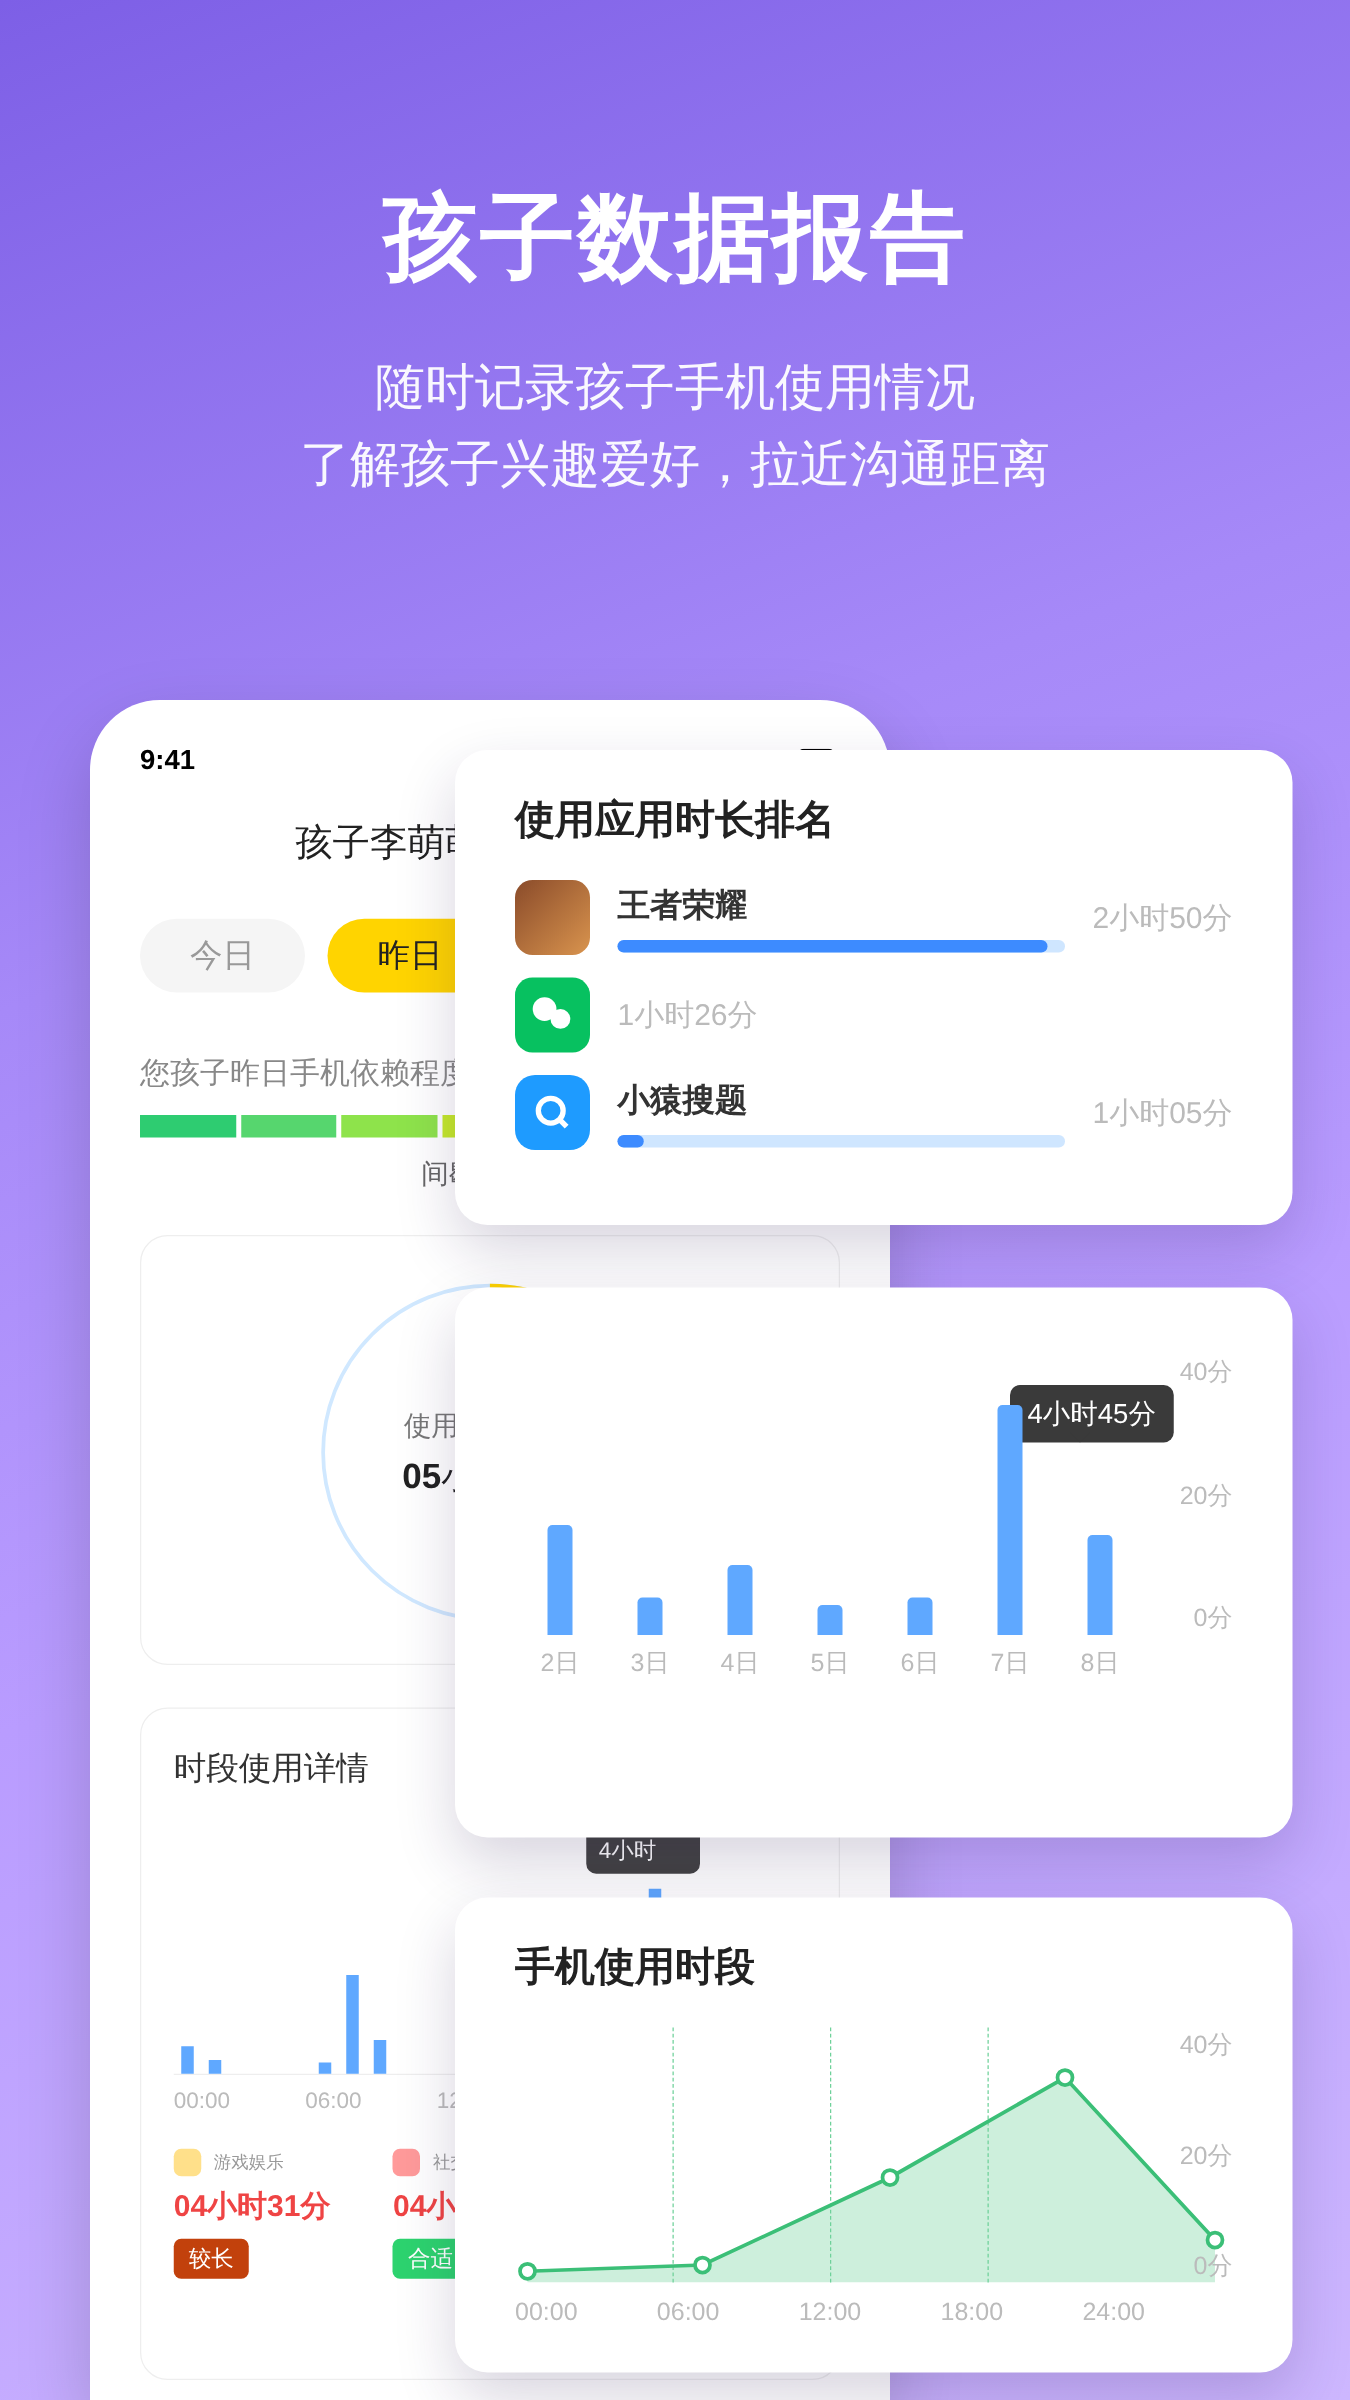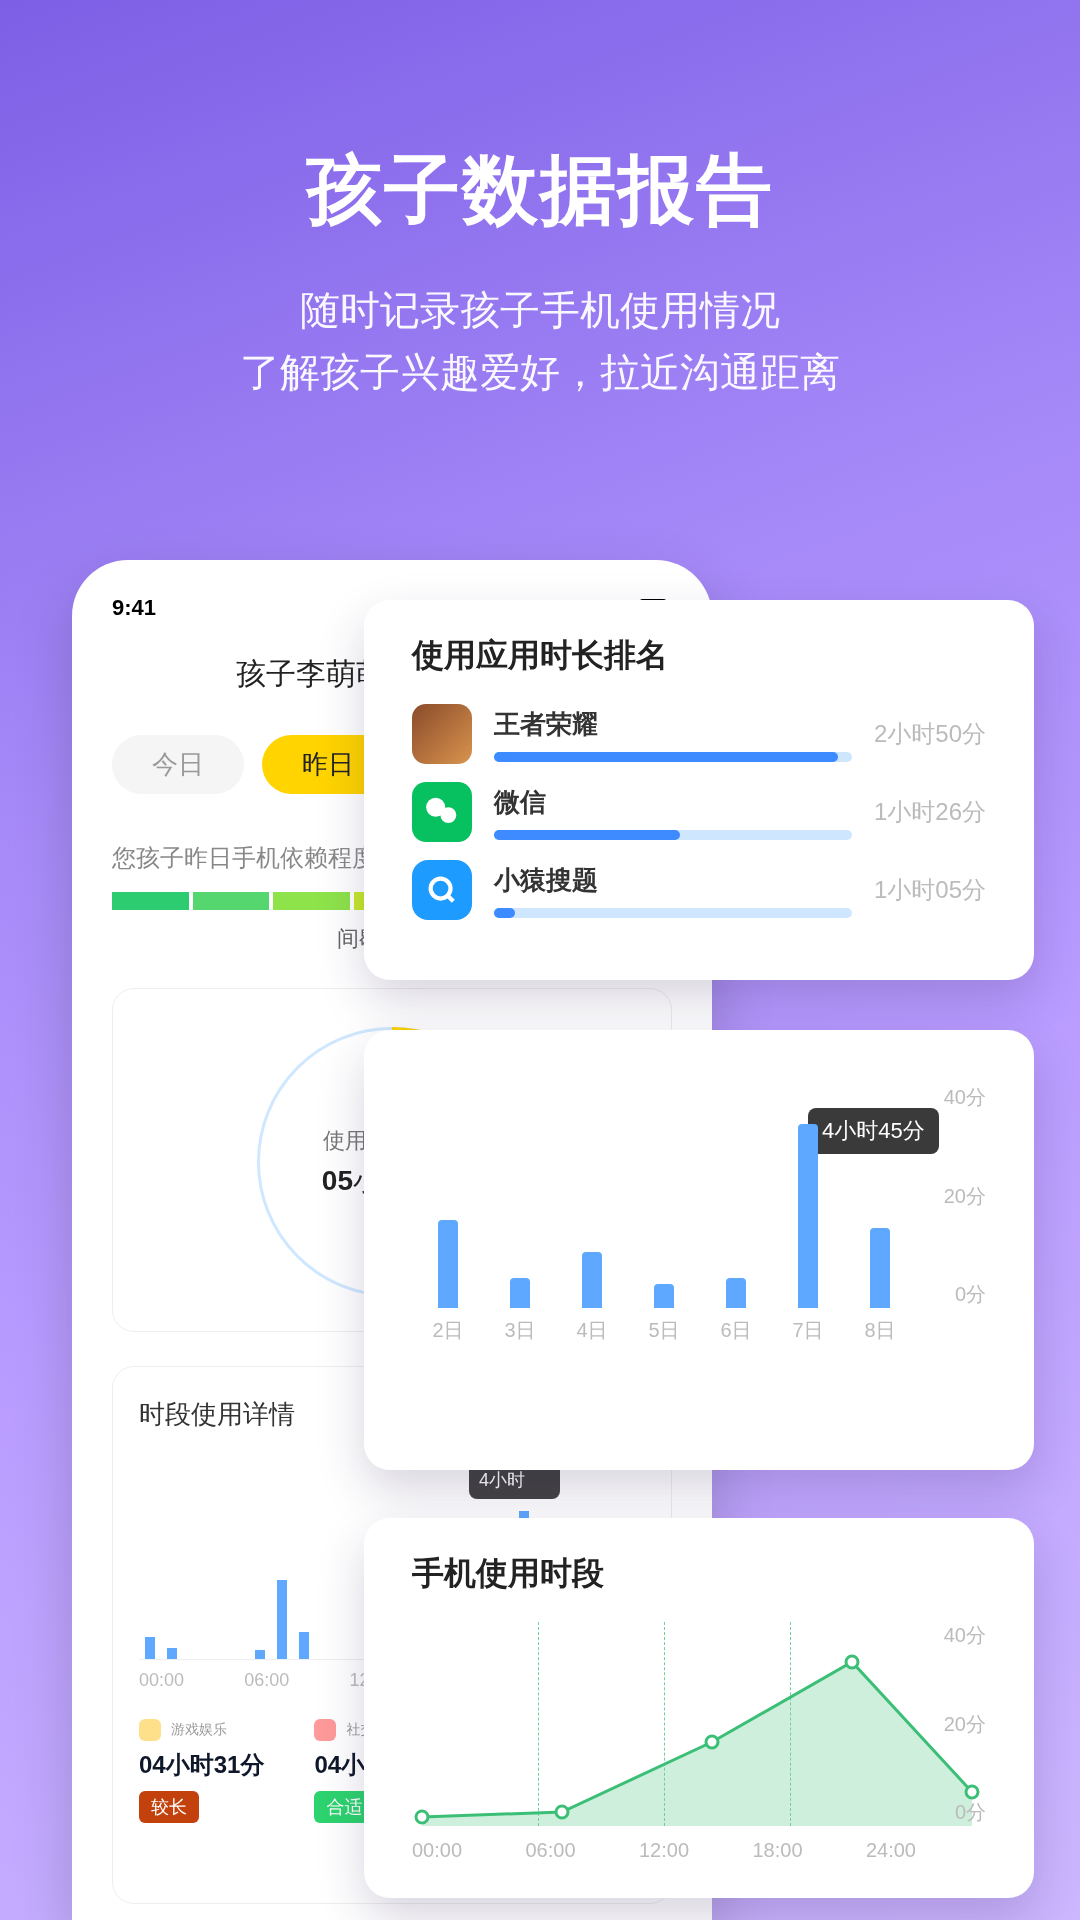--- a/index.html
+++ b/index.html
@@ -72,21 +72,21 @@
 .mini-chart{position:relative;height:220px;border-bottom:1px solid #eee;}
 .mini-chart .tip{position:absolute;top:0;left:330px;background:#444;color:#fff;font-size:18px;padding:6px 10px;border-radius:8px;line-height:1.3;}
 .mini-chart .bars{position:absolute;left:0;right:0;bottom:0;height:180px;display:flex;align-items:flex-end;gap:12px;padding:0 6px;}
 .mini-chart .bars i{width:10px;background:#5fa8ff;display:block;}
 .mini-axis{display:flex;justify-content:space-between;font-size:18px;color:#bbb;margin-top:10px;}
 .mini-y{font-size:18px;color:#bbb;text-align:right;}
 
 .cats{display:flex;gap:50px;margin-top:28px;}
 .cat .cat-name{font-size:14px;color:#999;display:flex;align-items:center;gap:10px;}
 .cat .cat-name .dot{width:22px;height:22px;border-radius:6px;}
-.cat .cat-time{font-size:24px;font-weight:600;color:#0f172a;margin-top:8px;}
+.cat .cat-time{font-size:24px;font-weight:600;color:#ef4444;margin-top:8px;}
 .badge{display:inline-block;font-size:18px;color:#fff;padding:4px 12px;border-radius:6px;margin-top:10px;}
 .badge.orange{background:#c2410c}
 .badge.green{background:#2dd36f}
 .more{text-align:right;font-size:22px;color:#bbb;margin-top:20px;display:flex;justify-content:flex-end;align-items:center;gap:8px;}
 
 
 .card{
   position:absolute; right:46px; width:670px;
   background:#fff; border-radius:26px; padding:34px 48px 30px;
   box-shadow:0 20px 48px rgba(40,20,80,.18);
@@ -272,26 +272,20 @@
         </div>
       <div class="tm">2小时50分</div>
     </div>
     <div class="row">
       <div class="ico wx">
         <svg width="38" height="38" viewBox="0 0 24 24" fill="#fff">
             <circle cx="8" cy="9" r="6"></circle>
             <circle cx="16" cy="14" r="5"></circle>
           </svg>
       </div>
-      <div class="mid">
-          <div class="nm">微信</div>
-          <div class="pb">
-            <i style="width:52%"></i>
-          </div>
-        </div>
       <div class="tm">1小时26分</div>
     </div>
     <div class="row">
       <div class="ico xy">
         <svg width="34" height="34" viewBox="0 0 24 24" fill="none" stroke="#fff" stroke-width="3">
             <circle cx="11" cy="11" r="7"></circle>
             <path d="M20 20l-4-4"></path>
           </svg>
       </div>
       <div class="mid">

